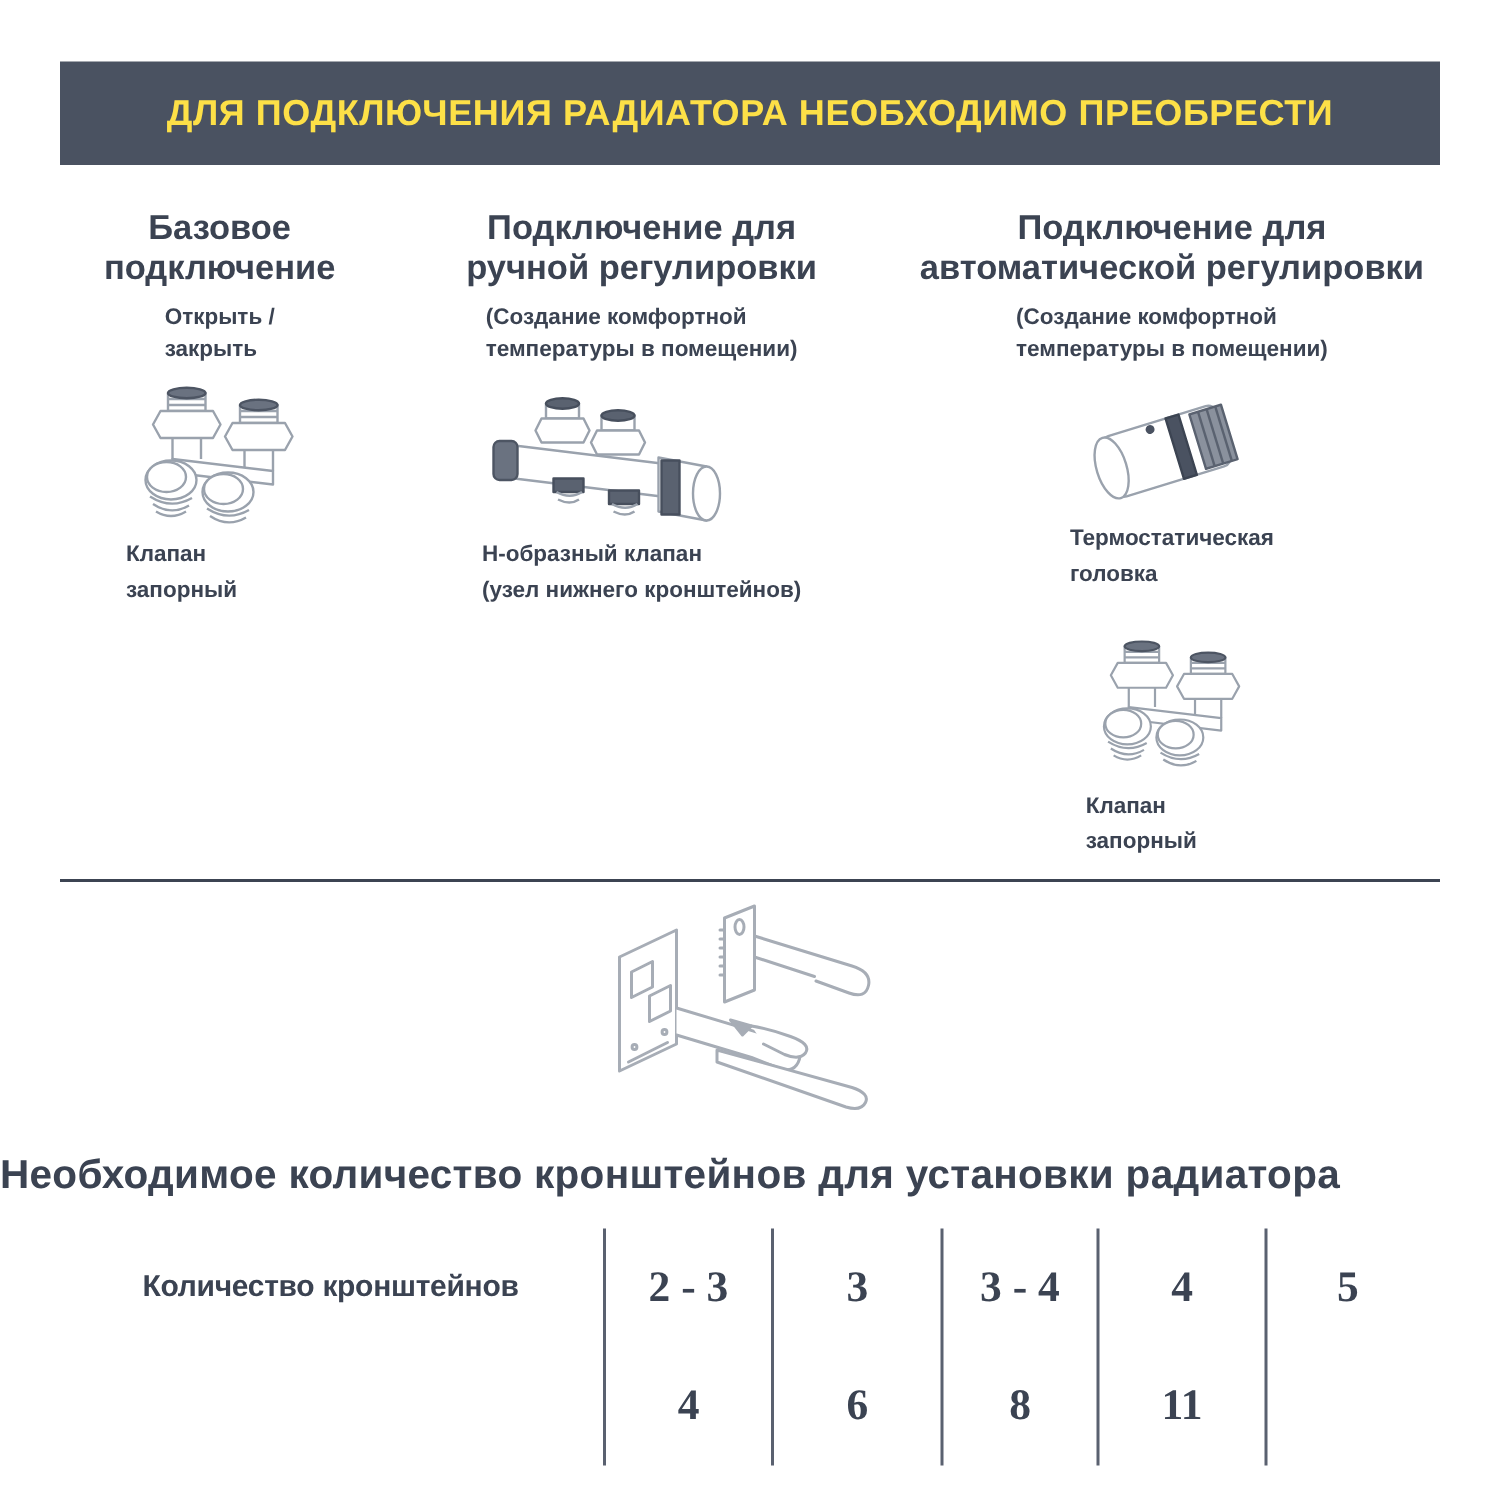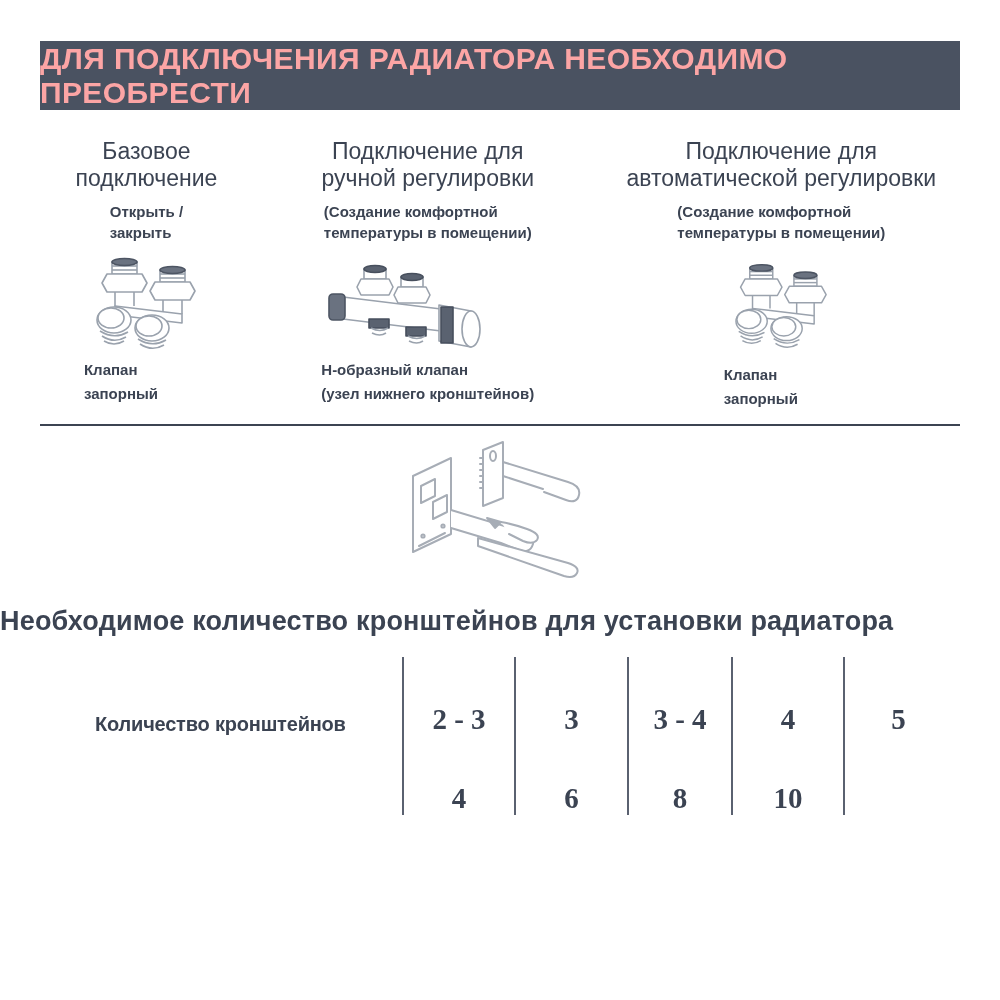--- a/index.html
+++ b/index.html
@@ -14,40 +14,40 @@
   .ml { white-space: pre-line; }
 
   
   .banner {
     margin: 41px 40px 0 40px;
     height: 69px;
     background: #4a5261;
     display: flex; align-items: center; justify-content: center;
   }
   .banner h1 {
-    color: #fca5a5;
-    font-size: 30px;
+    color: #fde047;
+    font-size: 24px;
     font-weight: bold;
     font-stretch: condensed;
     letter-spacing: 0.4px;
   }
 
   
   .columns {
     display: flex;
     padding: 0 30px;
     margin-top: 28px;
   }
   .col { display: flex; flex-direction: column; align-items: center; }
   .col-1 { width: 220px; margin-left: 10px; }
   .col-2 { width: 320px; margin-left: 20px; }
   .col-3 { width: 390px; margin-left: 10px; }
   .col-title {
     font-size: 23px;
-    font-weight: normal;
+    font-weight: bold;
     text-align: center;
     line-height: 1.18;
   }
   .col-subtitle {
     font-size: 15px;
     font-weight: bold;
     line-height: 1.4;
     margin-top: 9px;
   }
   .item { margin-top: 14px; display: flex; flex-direction: column; align-items: center; }
@@ -84,21 +84,21 @@
     height: 158px;
   }
   .qty-col { display: flex; flex-direction: column; }
   .qty-col-labels { width: 362px; }
   .qty-col-vals { border-left: 2px solid #5a6170; }
   .qty-col-v1 { width: 112px; }
   .qty-col-v2 { width: 113px; }
   .qty-col-v3 { width: 104px; }
   .qty-col-v4 { width: 112px; }
   .qty-col-v5 { width: 109px; }
-  .qty-cell { height: 79px; display: flex; align-items: flex-end; justify-content: center; }
+  .qty-cell { height: 79px; display: flex; align-items: center; justify-content: center; }
   .qty-label-cell { justify-content: flex-start; padding-left: 55px; }
   .qty-label {
     font-size: 20px; font-weight: bold; font-stretch: condensed; letter-spacing: -0.2px;
   }
   .qty-value {
     font-size: 29px; font-weight: bold; font-stretch: condensed; font-family: Liberation Serif, serif;
   }
 </style>
 </head>
 <body>
@@ -190,20 +190,38 @@
       </div>
     </div>
   </div>
 
   <div class="col col-3">
     <div class="col-title ml">Подключение для
 автоматической регулировки</div>
     <div class="col-subtitle ml">(Создание комфортной
 температуры в помещении)</div>
 
+    <div class="item">
+      <div class="item-inner">
+        <svg class="part-svg" width="135" height="84" viewBox="0 0 135 84">
+          <g transform="rotate(-17 67 42)" fill="#ffffff" stroke="#9aa2ad" stroke-width="1.6" stroke-linejoin="round">
+            <rect x="24" y="22" width="80" height="42" rx="6"></rect>
+            <rect x="70" y="22" width="9" height="42" fill="#4a5261" stroke="#3c4452"></rect>
+            <rect x="86" y="24" width="22" height="38" fill="#8a919d" stroke="#5a6270"></rect>
+            <line x1="92" y1="24" x2="92" y2="62" stroke="#5a6270"></line>
+            <line x1="98" y1="24" x2="98" y2="62" stroke="#5a6270"></line>
+            <line x1="104" y1="24" x2="104" y2="62" stroke="#5a6270"></line>
+            <ellipse cx="26" cy="43" rx="10" ry="21"></ellipse>
+            <circle cx="58" cy="26" r="3" fill="#4a5261" stroke="none"></circle>
+          </g>
+        </svg>
+        <div class="item-caption ml">Термостатическая
+головка</div>
+      </div>
+    </div>
 
     <div class="item">
       <div class="item-inner">
         <svg class="part-svg" width="115" height="100" viewBox="0 0 125 95">
           <g fill="#ffffff" stroke="#9aa2ad" stroke-width="1.6" stroke-linejoin="round">
             <rect x="28" y="5" width="25" height="12"></rect>
             <line x1="28" y1="9" x2="53" y2="9"></line>
             <line x1="28" y1="13" x2="53" y2="13"></line>
             <ellipse cx="40.5" cy="5" rx="12.5" ry="3.5" fill="#6a7280" stroke="#4d5563"></ellipse>
             <polygon points="23,17 58,17 63,26 58,35 23,35 18,26"></polygon>
@@ -297,21 +315,21 @@
     <div class="qty-cell">
       <span class="qty-value">8</span>
     </div>
   </div>
 
   <div class="qty-col qty-col-vals qty-col-v4">
     <div class="qty-cell">
       <span class="qty-value">4</span>
     </div>
     <div class="qty-cell">
-      <span class="qty-value">10</span>
+      <span class="qty-value">11</span>
     </div>
   </div>
 
   <div class="qty-col qty-col-vals qty-col-v5">
     <div class="qty-cell">
       <span class="qty-value">5</span>
     </div>
   </div>
 </div>
 

